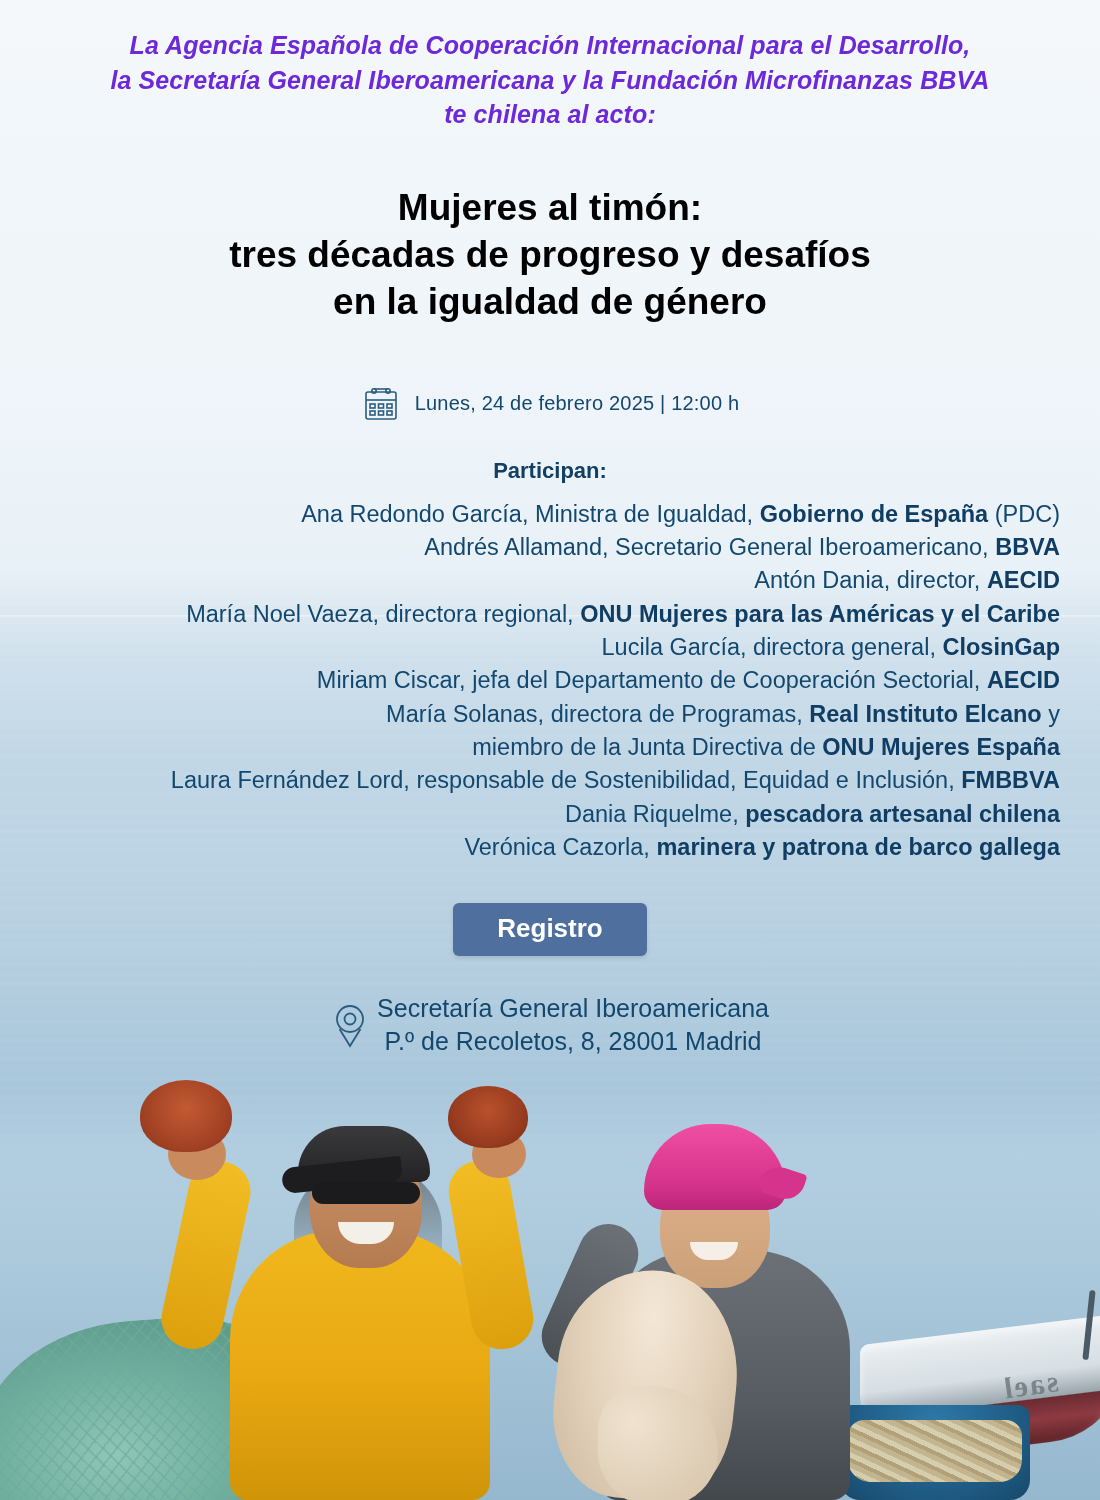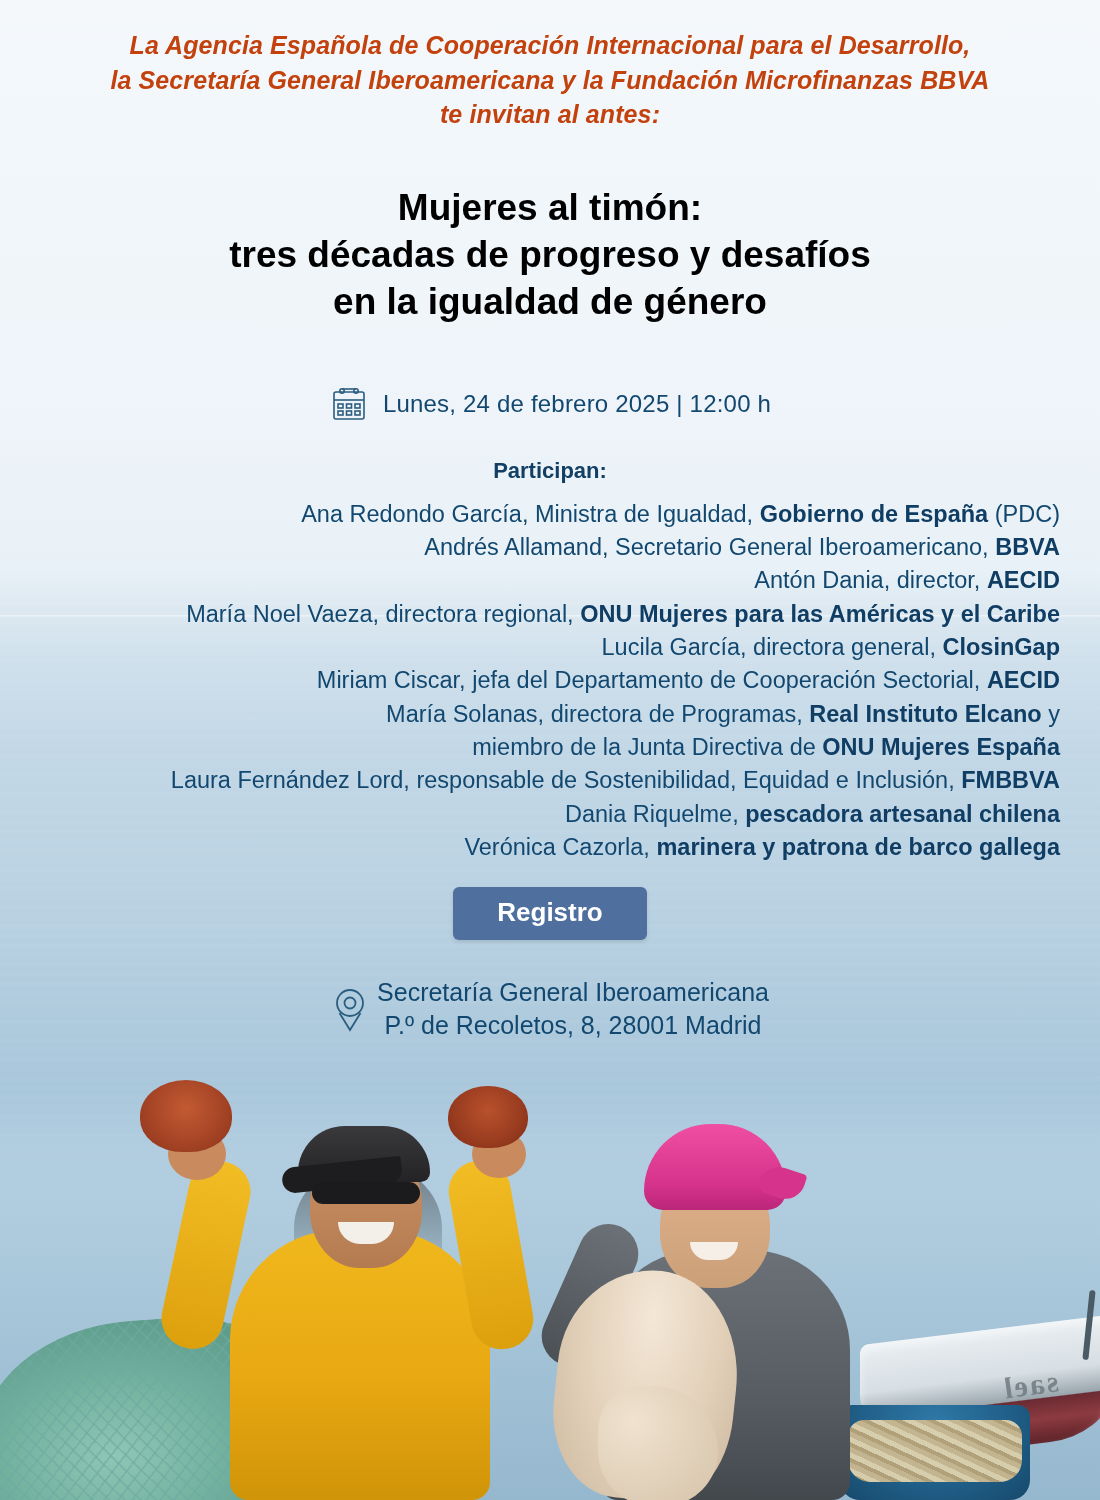--- a/index.html
+++ b/index.html
@@ -289,42 +289,42 @@
     z-index: 3;
     padding: 22px 40px 0;
     text-align: center;
   }
 
   .invite {
     font-style: italic;
     font-weight: 700;
     font-size: 25px;
     line-height: 1.38;
-    color: #c2410c;
+    color: #6d28d9;
     margin: 6px 0 0;
     letter-spacing: .1px;
   }
 
   .title {
     font-weight: 700;
     font-size: 37px;
     line-height: 1.28;
     color: #000000;
     margin: 52px 0 0;
   }
 
   .date-row {
     display: flex;
     align-items: center;
     justify-content: center;
     gap: 14px;
     margin-top: 58px;
   }
   .date-text {
-    font-size: 24px;
+    font-size: 20px;
     color: #12486f;
     letter-spacing: .2px;
   }
   .cal-icon { width: 40px; height: 40px; display:block; }
 
   .participan {
     margin-top: 34px;
     font-size: 22px;
     font-weight: 700;
     color: #123f63;
@@ -343,21 +343,21 @@
   .confirm {
     margin: 66px auto 0;
     max-width: 930px;
     font-size: 25px;
     line-height: 1.38;
     color: #12486f;
   }
 
   .register-btn {
     display: inline-block;
-    margin-top: 22px;
+    margin-top: 38px;
     padding: 10px 44px 12px;
     background: #4f6f9e;
     color: #ffffff;
     font-size: 26px;
     font-weight: 700;
     border: none;
     border-radius: 6px;
     cursor: pointer;
     box-shadow: 0 2px 4px rgba(0,0,0,.12);
     font-family: "Liberation Sans", sans-serif;
@@ -424,21 +424,21 @@
     <div class="octopus"></div>
     <div class="octo-arm"></div>
   </div>
 </div>
 
 <div class="content">
 
   <p class="invite">
     <span>La Agencia Española de Cooperación Internacional para el Desarrollo,</span><br>
     <span>la Secretaría General Iberoamericana y la Fundación Microfinanzas BBVA</span><br>
-    <span>te invitan al antes:</span>
+    <span>te chilena al acto:</span>
   </p>
 
   <h1 class="title">
     <span>Mujeres al timón:</span><br>
     <span>tres décadas de progreso y desafíos</span><br>
     <span>en la igualdad de género</span>
   </h1>
 
   <div class="date-row">
     <span>

